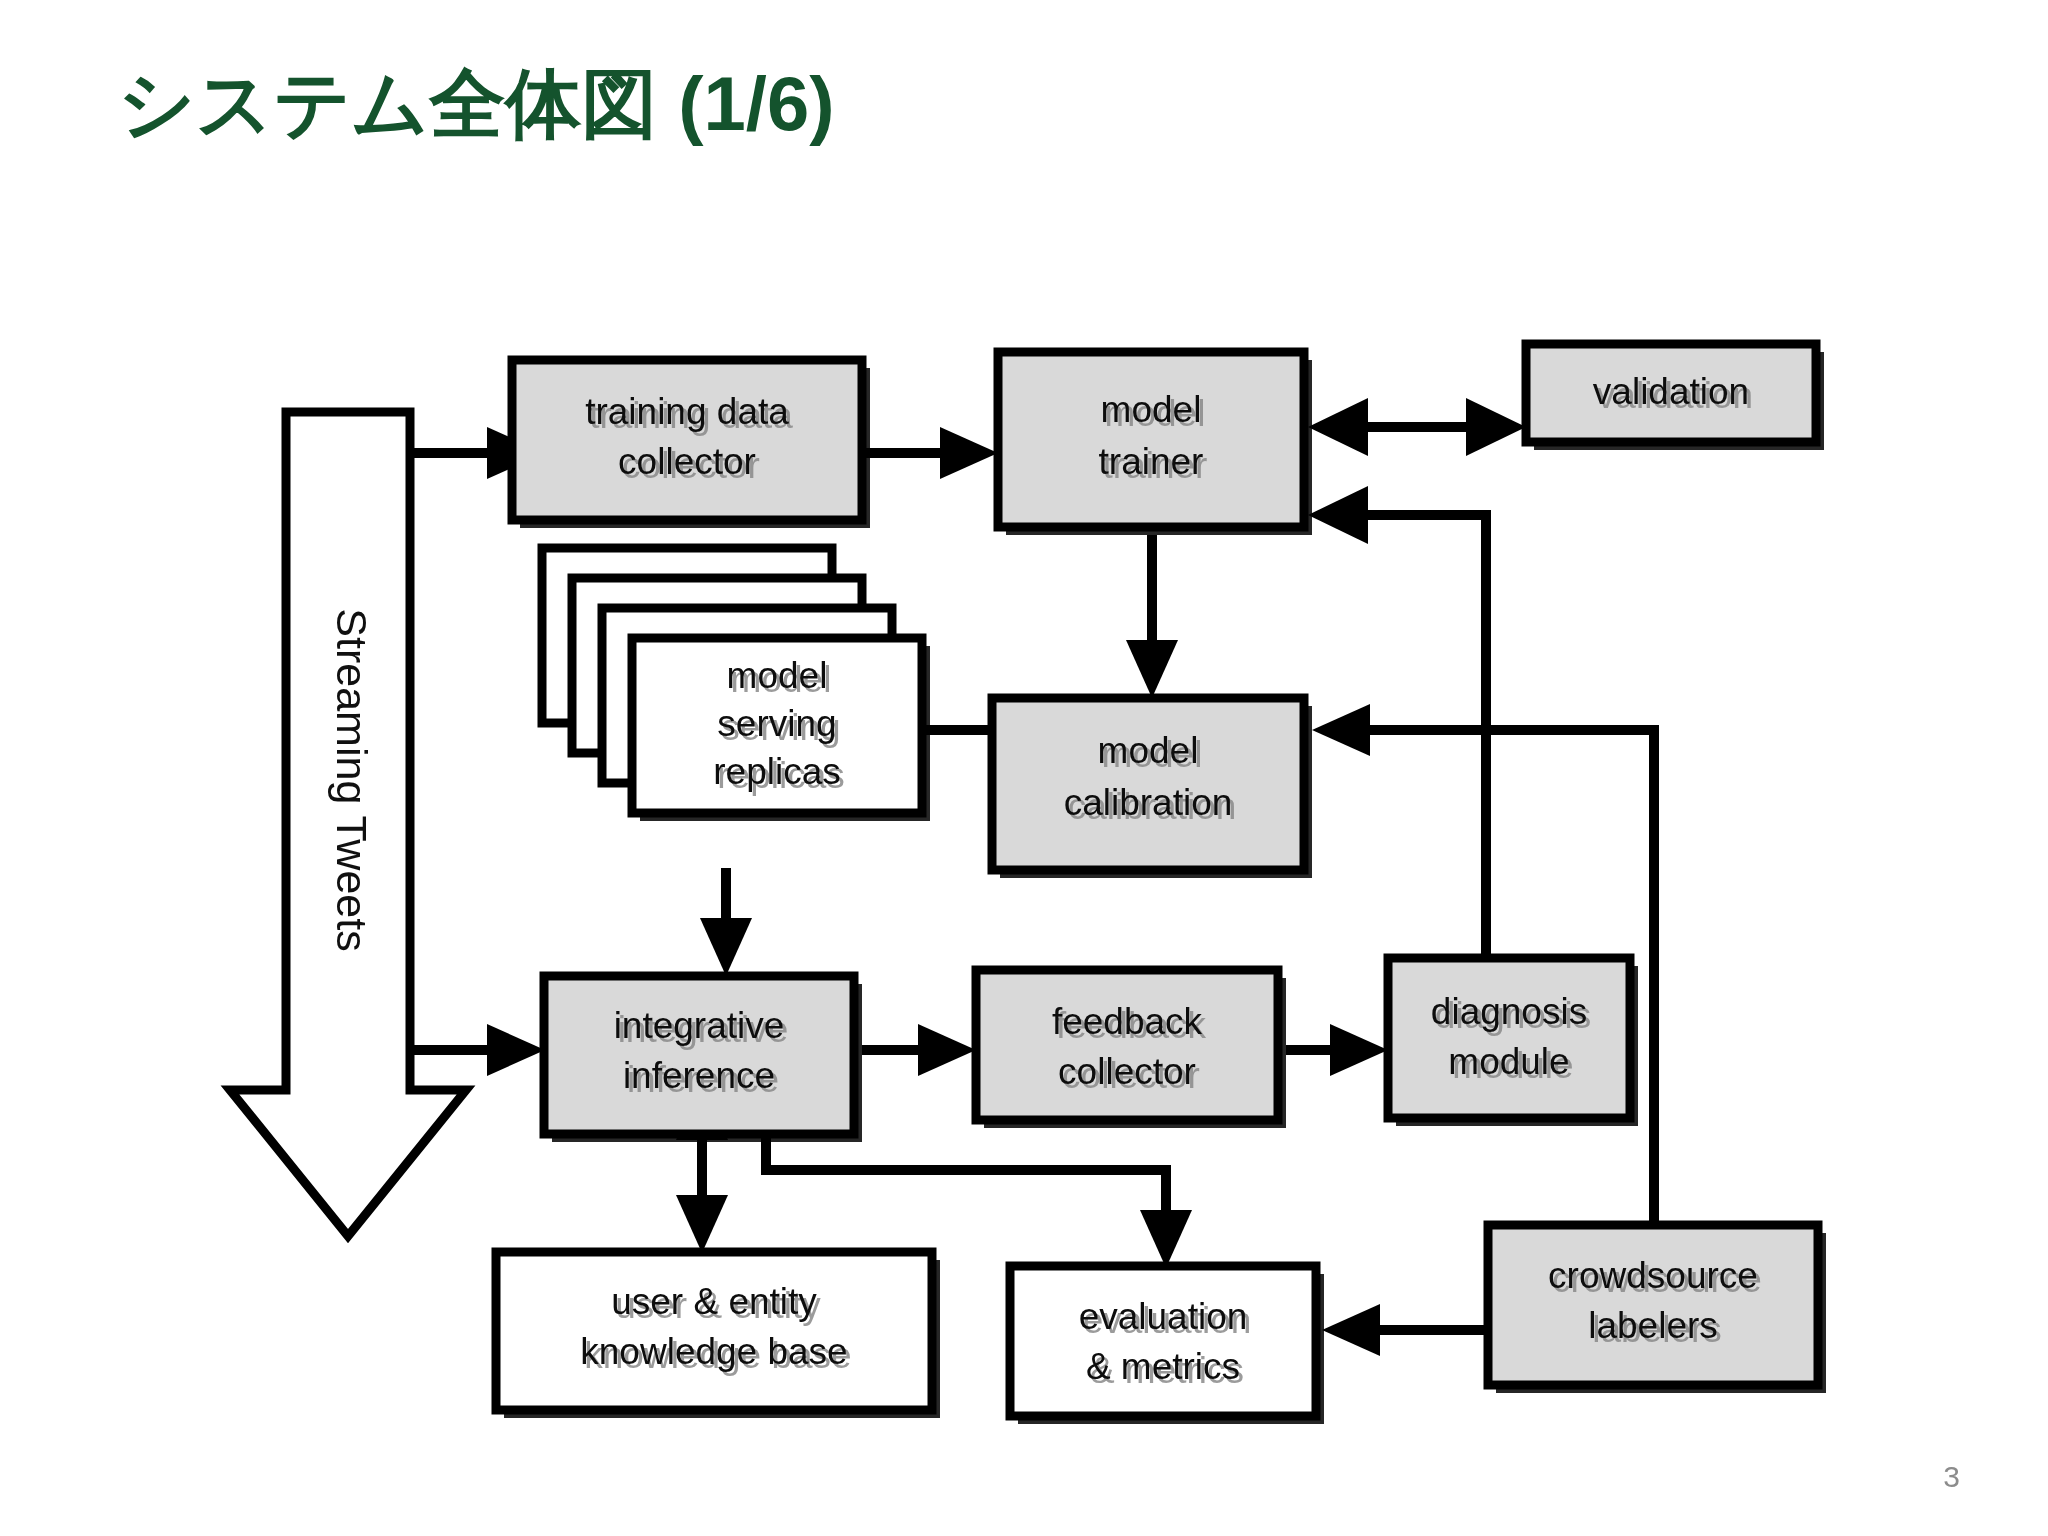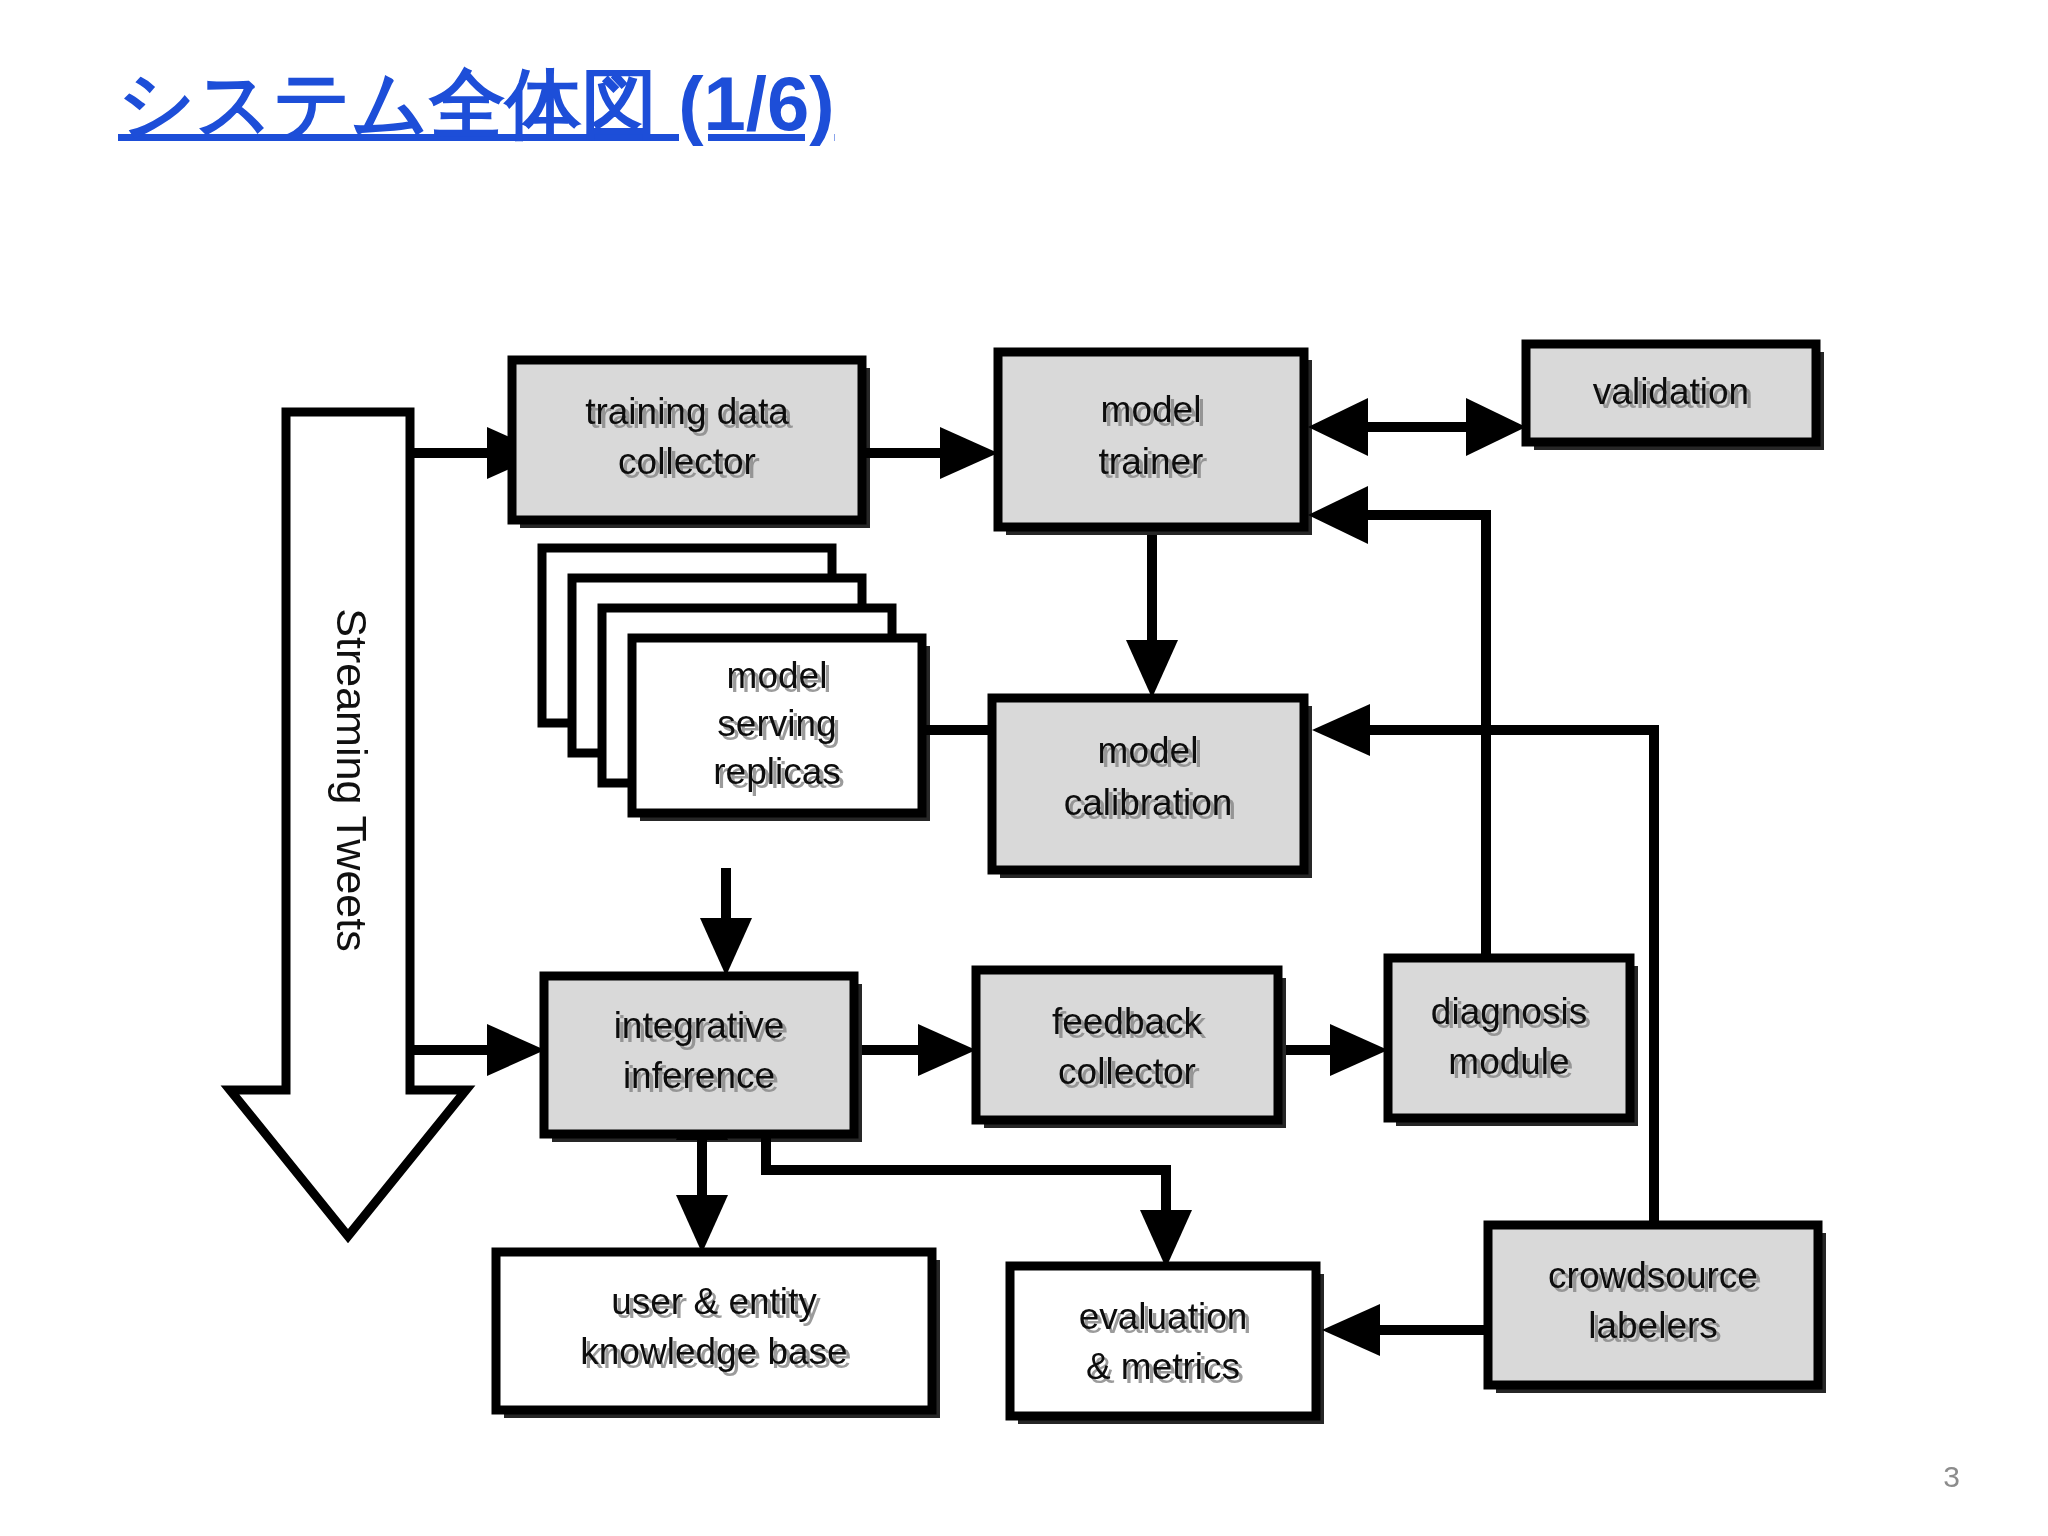--- a/index.html
+++ b/index.html
@@ -15,25 +15,24 @@
     overflow: hidden;
   }
 
   
   #slide-title {
     position: absolute;
     left: 118px;
     top: 62px;
     font-size: 76px;
     font-weight: bold;
-    color: #1d4ed8;
+    color: #14532d;
     letter-spacing: 0px;
     white-space: nowrap;
     line-height: 1.1;
-    text-decoration: underline;
   }
 
   
   #page-number {
     position: absolute;
     right: 88px;
     bottom: 42px;
     font-size: 30px;
     color: #8c8c8c;
     font-family: "Liberation Sans", sans-serif;

